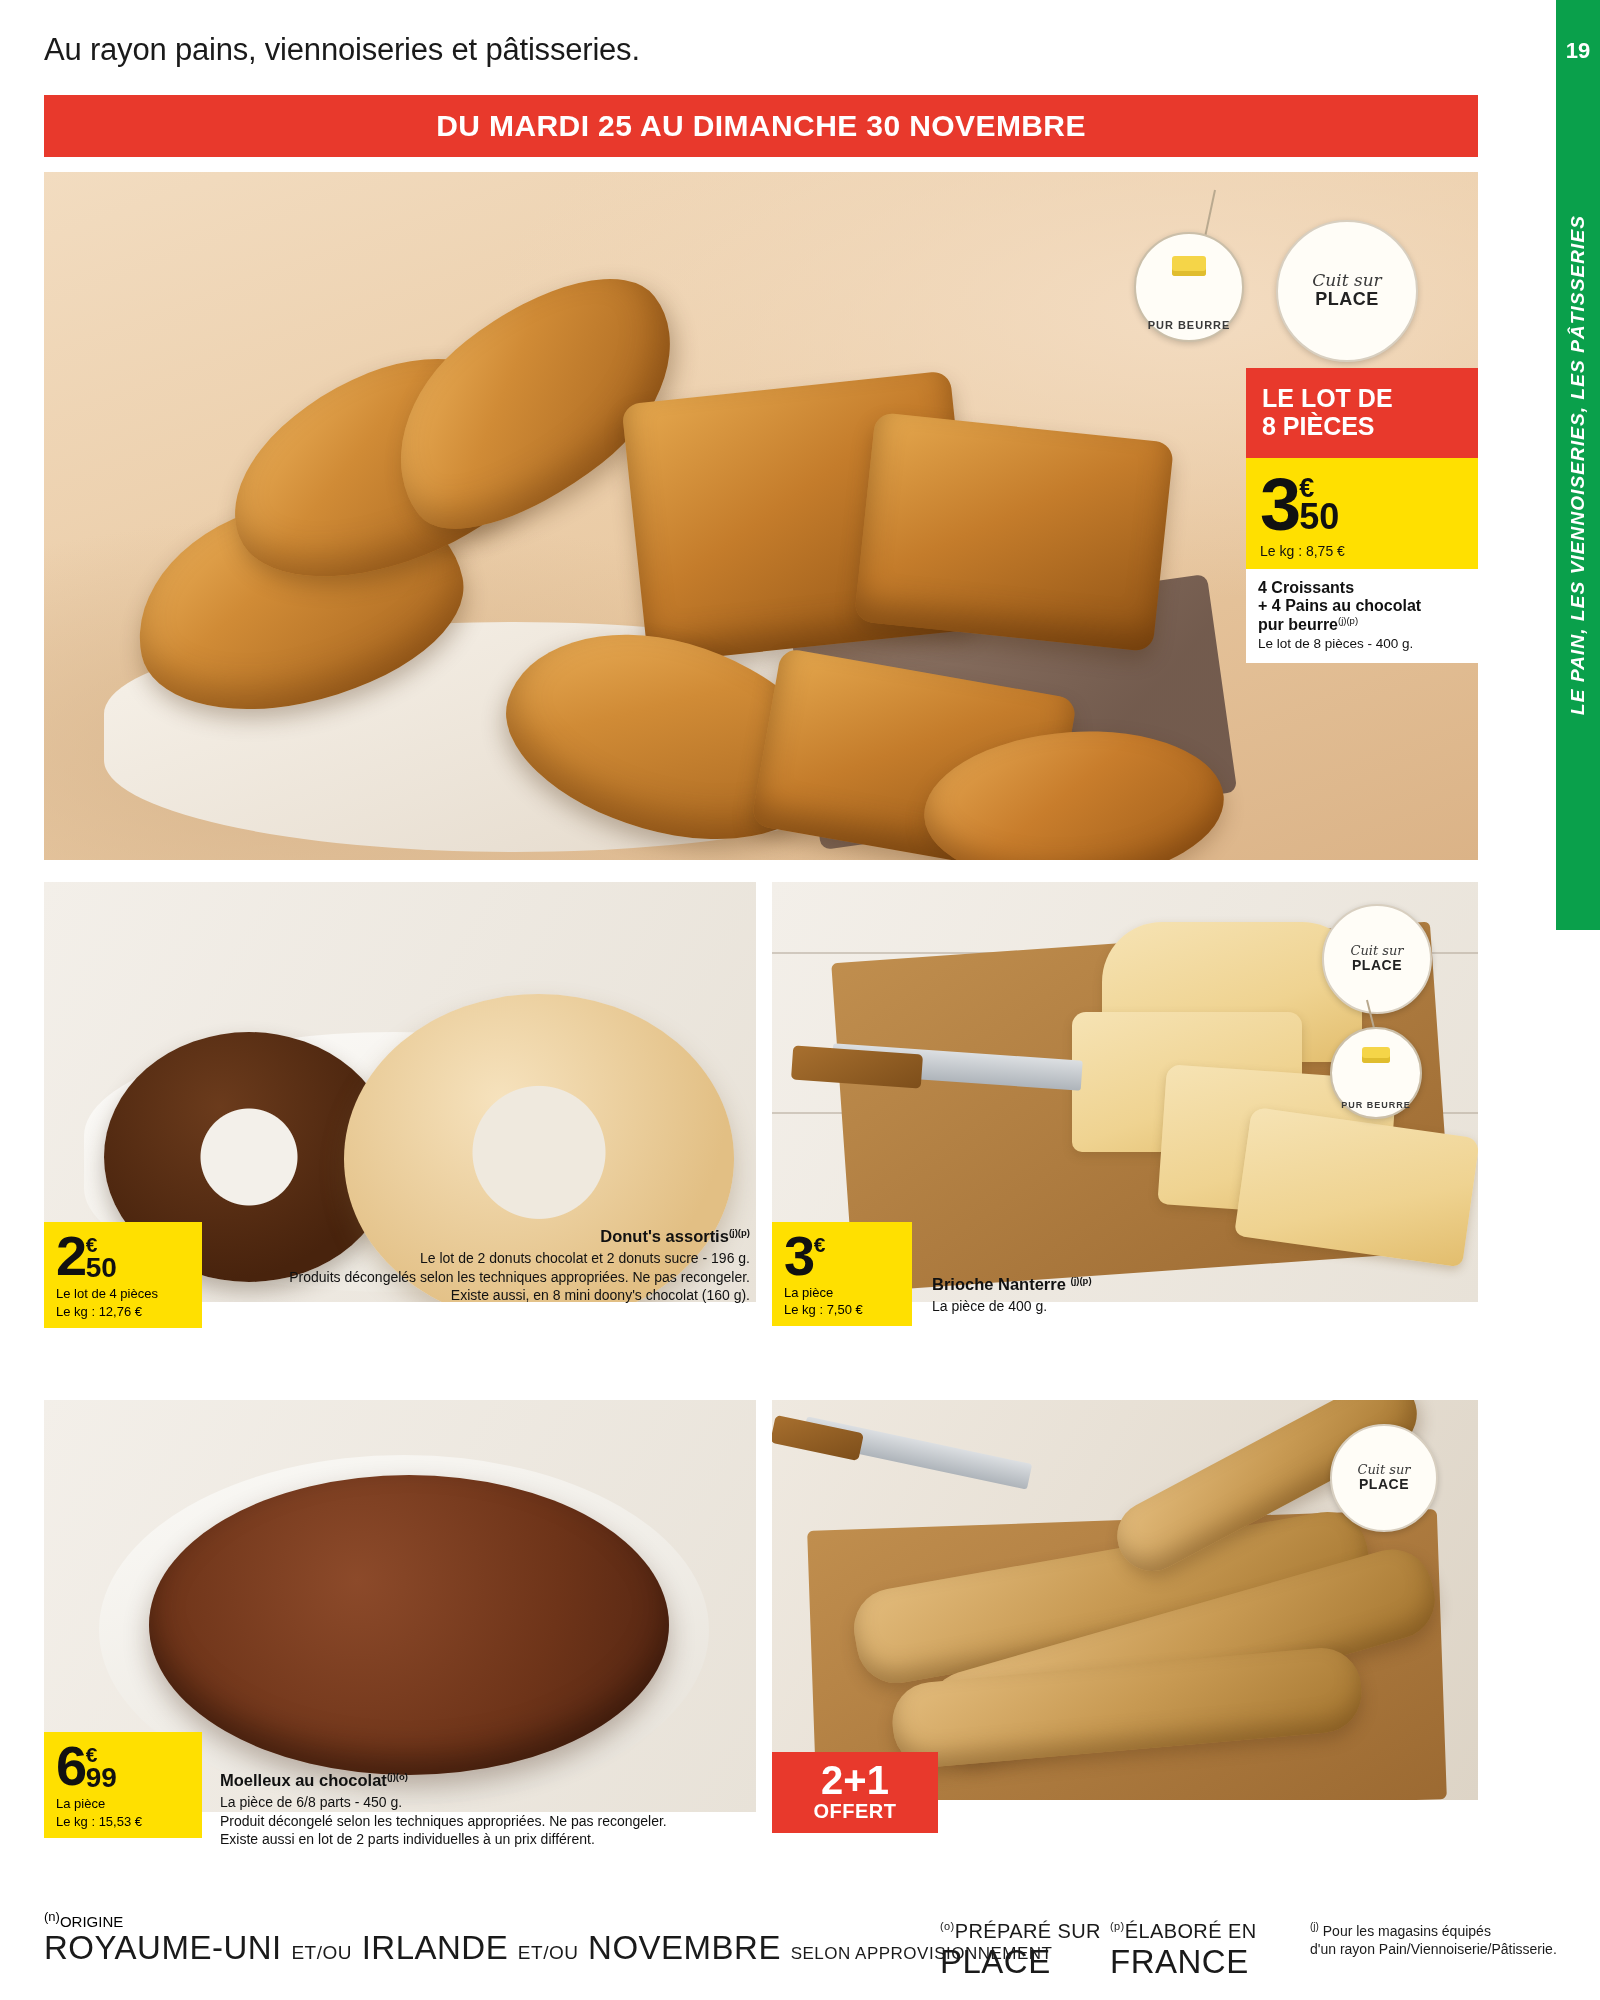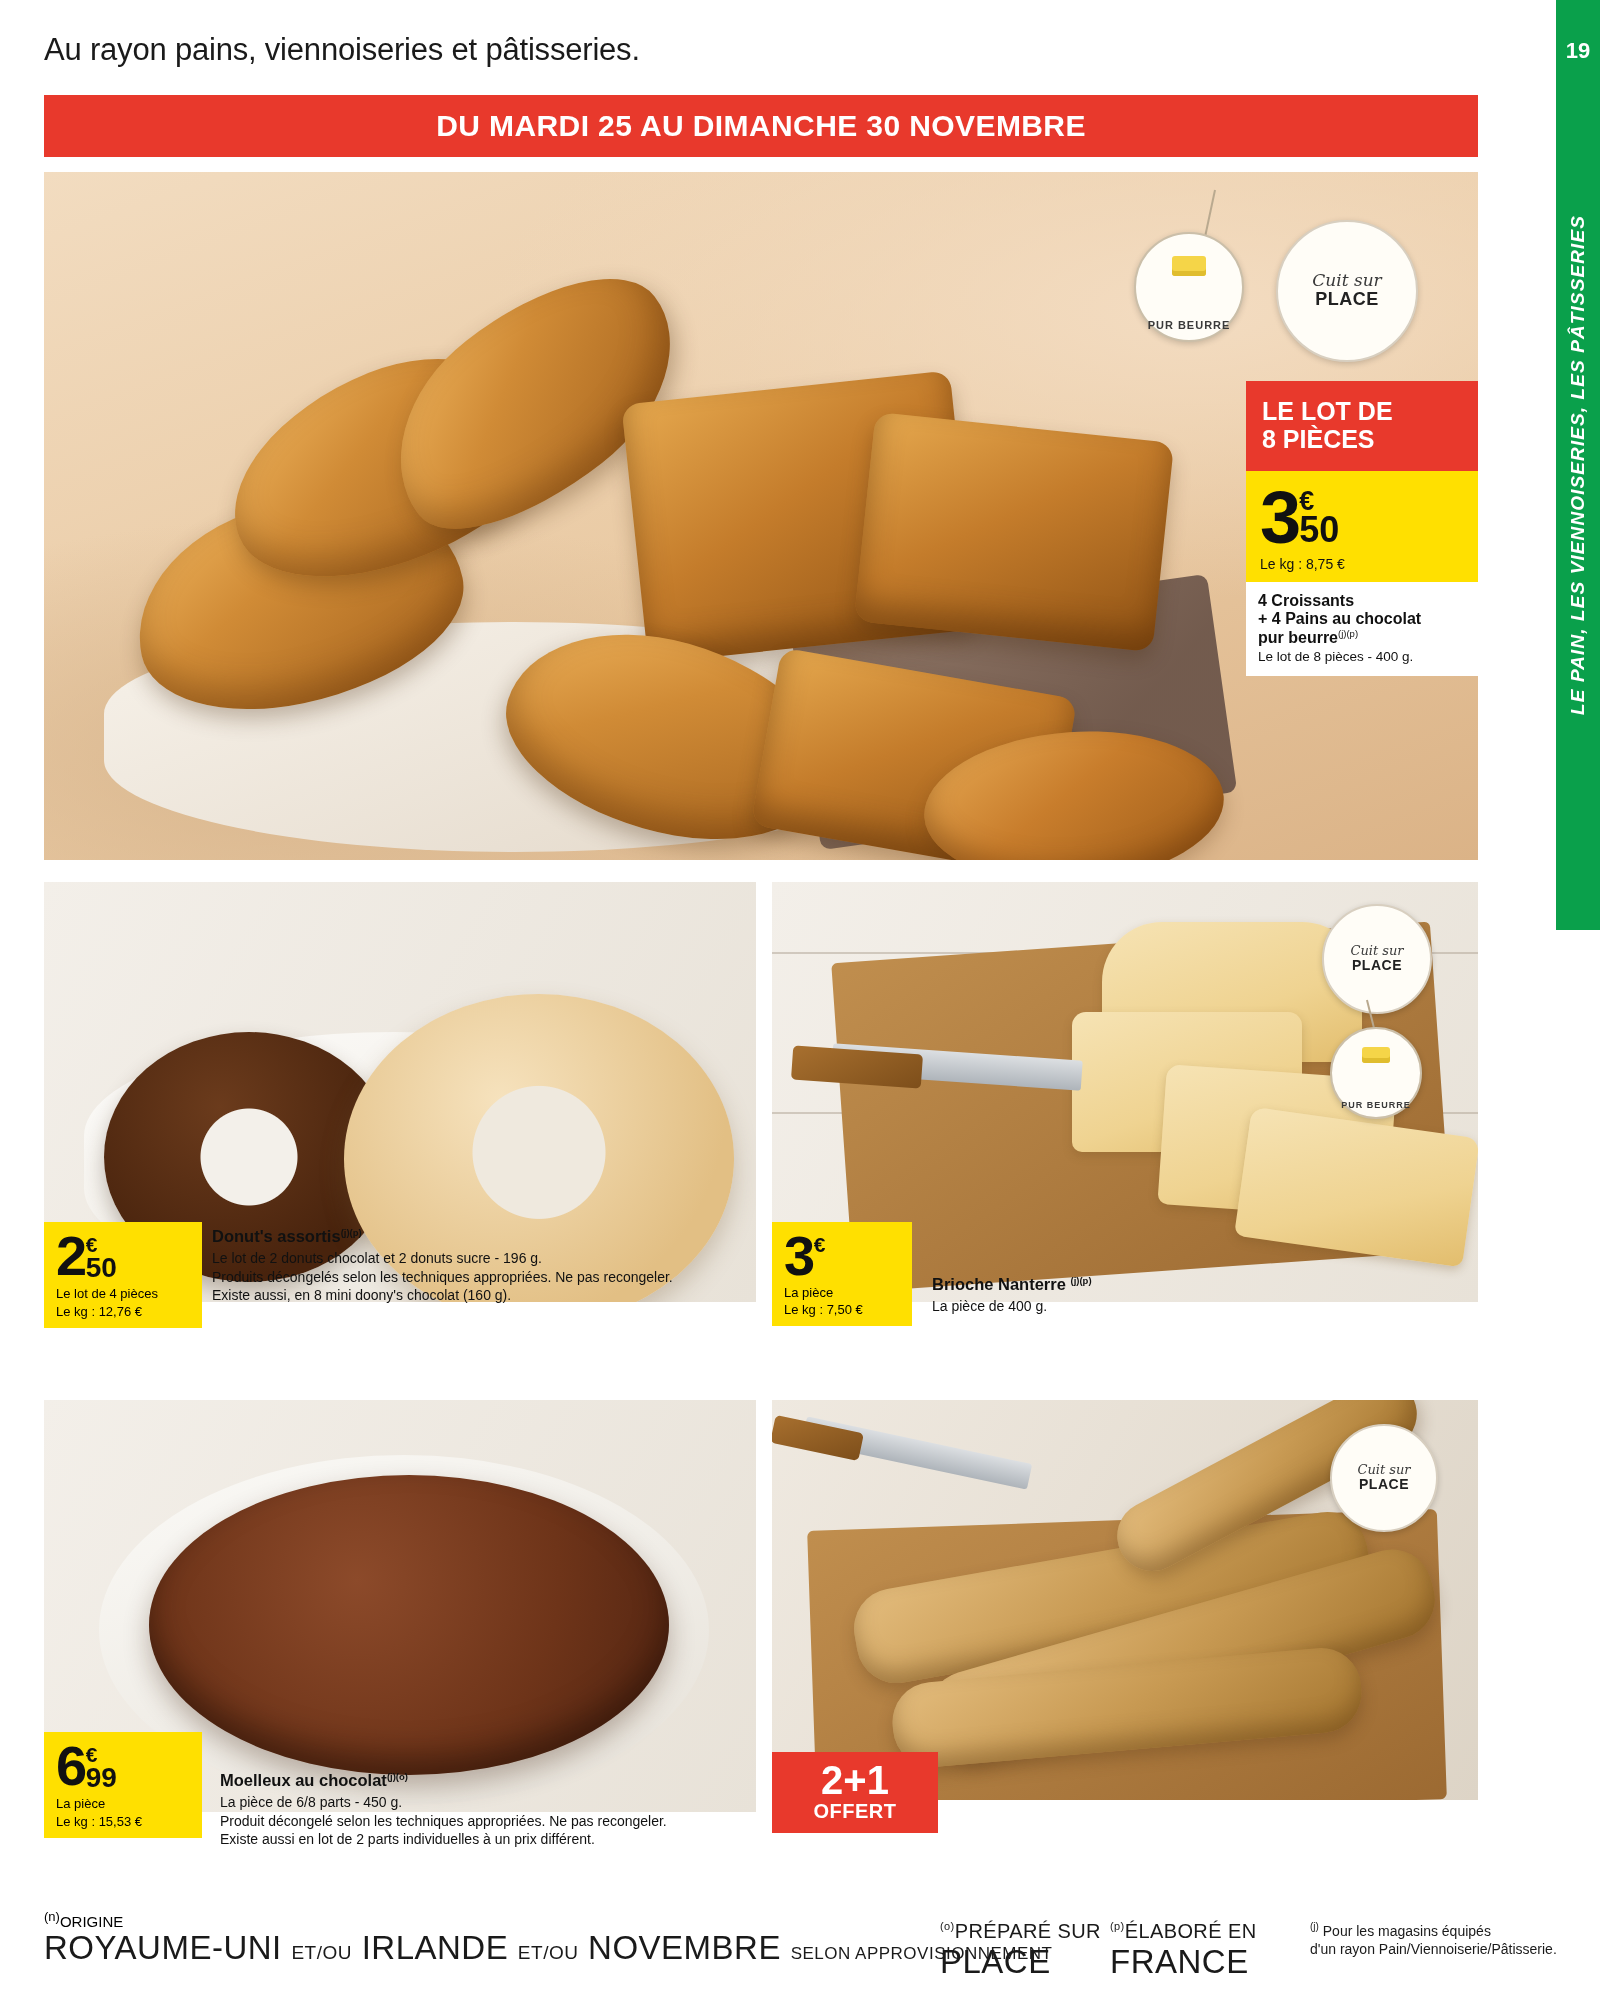--- a/index.html
+++ b/index.html
@@ -166,21 +166,20 @@
     right: 0; top: 0;
     width: 232px;
   }
   .lot-label {
     background: #e8392c;
     color: #fff;
     font-weight: bold;
     font-size: 25px;
     line-height: 1.12;
     padding: 16px 16px 18px 16px;
-    margin-top: 13px;
   }
   .price-yellow {
     background: #ffe000;
     padding: 14px 14px 10px 14px;
   }
   .price-big {
     display: flex; align-items: flex-start;
     font-weight: bold; color: #111;
     line-height: .88;
   }
@@ -361,21 +360,21 @@
         <span class="p-int">2</span>
         <span class="price-right">
           <span class="p-euro">€</span>
           <span class="p-dec">50</span>
         </span>
       </div>
       <div class="p-note">Le lot de 4 pièces</div>
       <div class="p-note" style="margin-top:1px;">Le kg : 12,76 €</div>
     </div>
 
-    <div class="prod-text" style="left:168px; top:344px; width:530px;">
+    <div class="prod-text" style="left:176px; top:344px; width:530px;text-align:right;">
       <div class="prod-title">
         <span>Donut's assortis</span><span class="sup">(j)(p)</span>
       </div>
       <div>Le lot de 2 donuts chocolat et 2 donuts sucre - 196 g.</div>
       <div>Produits décongelés selon les techniques appropriées. Ne pas recongeler.</div>
       <div>Existe aussi, en 8 mini doony's chocolat (160 g).</div>
     </div>
   </div>
 
   <div class="card" style="left:772px; top:882px; width:706px; height:502px;">

